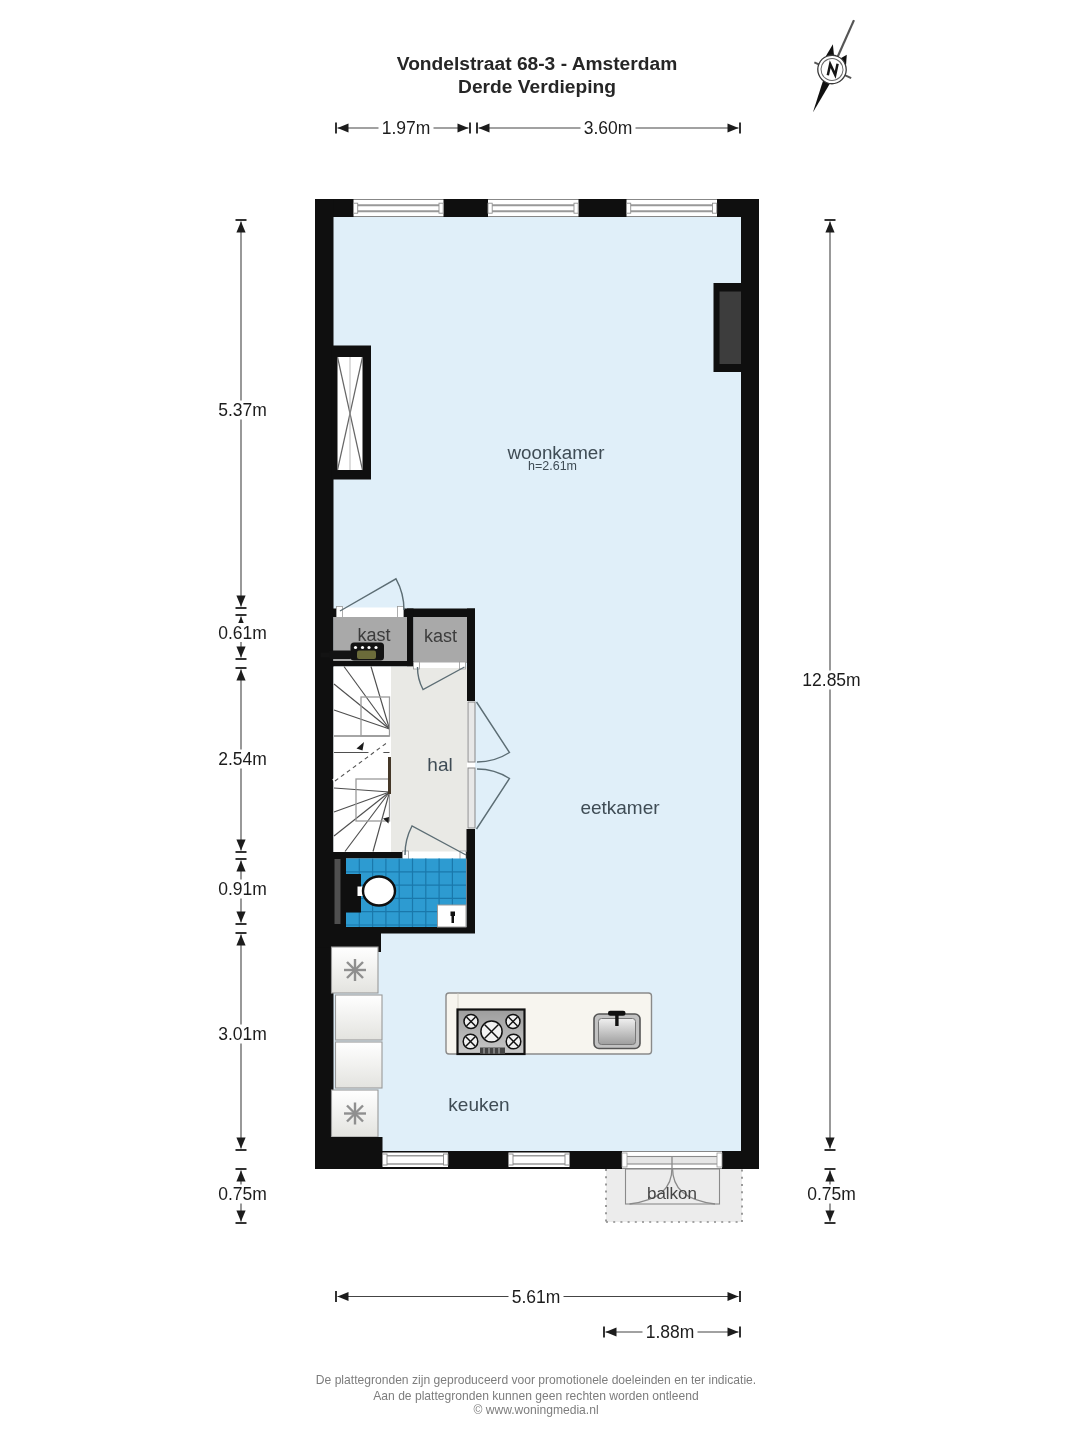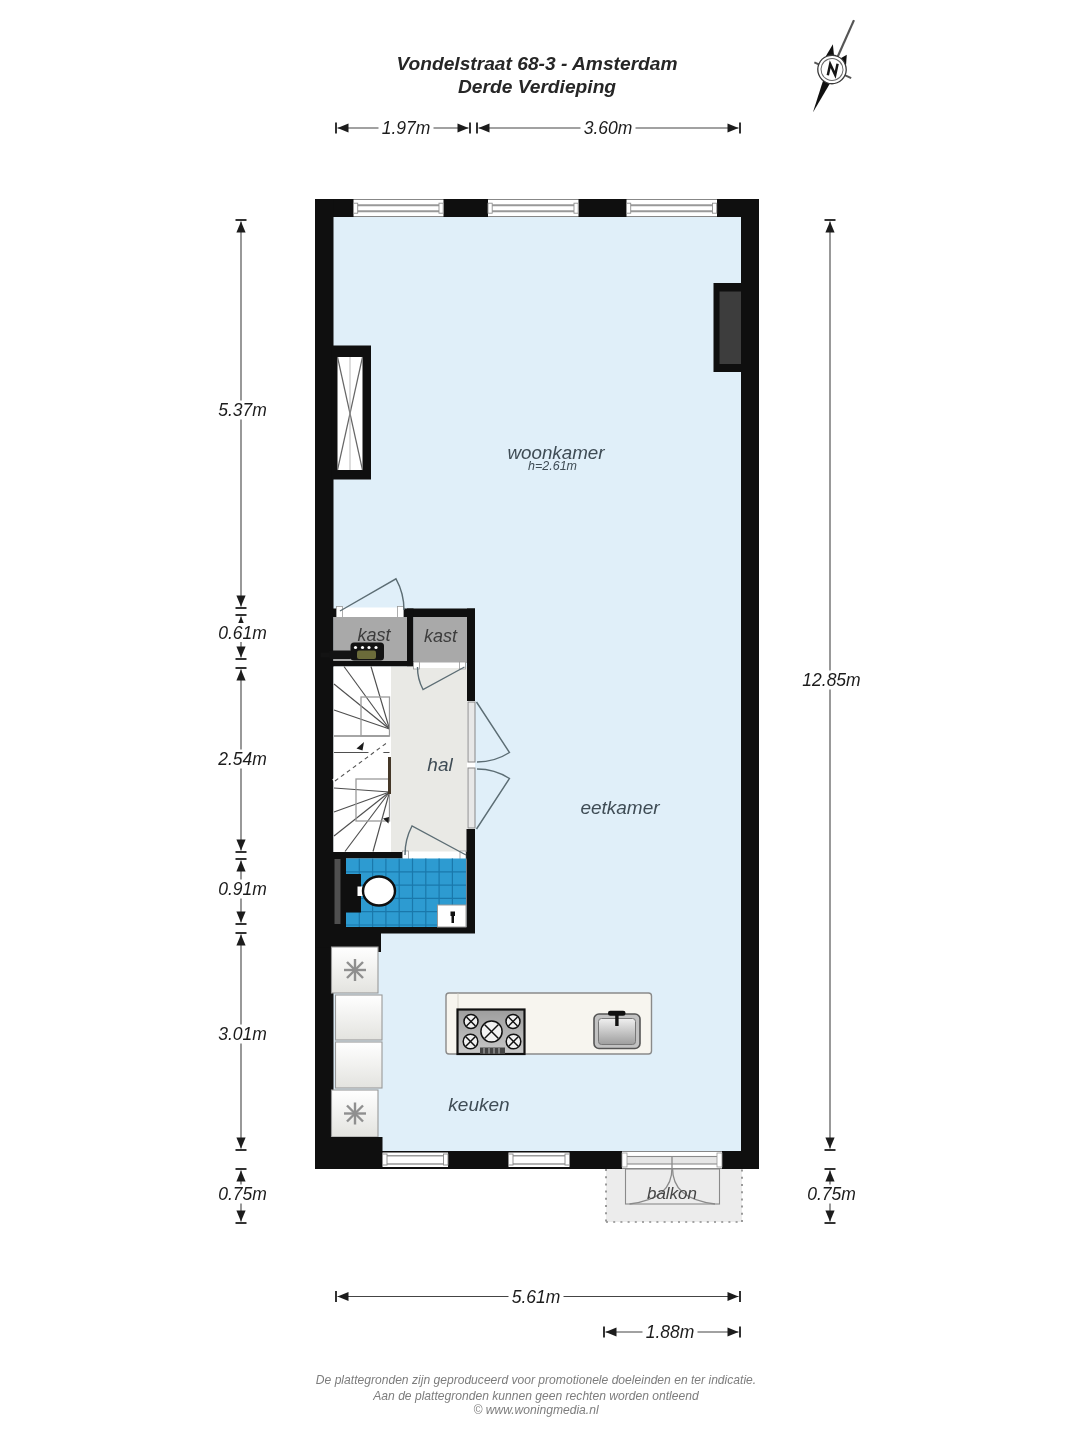--- a/index.html
+++ b/index.html
@@ -1,17 +1,17 @@
 <!DOCTYPE html>
 <html><head>
 <meta charset="utf-8">
 <style>
   html,body{margin:0;padding:0;background:#ffffff;}
   .page{position:relative;width:1080px;height:1440px;background:#ffffff;overflow:hidden;
-        font-family:"Liberation Sans", sans-serif;font-style:italic;}
+        font-family:"Liberation Sans", sans-serif;}
   svg text{font-family:"Liberation Sans", sans-serif;}
 </style>
 </head>
 <body>
 <div class="page">
 <svg width="1080" height="1440" viewBox="0 0 1080 1440">
 
 <rect x="0" y="0" width="1080" height="1440" fill="#ffffff"></rect>
 
 <g fill="#262626" font-weight="bold" font-size="19.2" text-anchor="middle">

